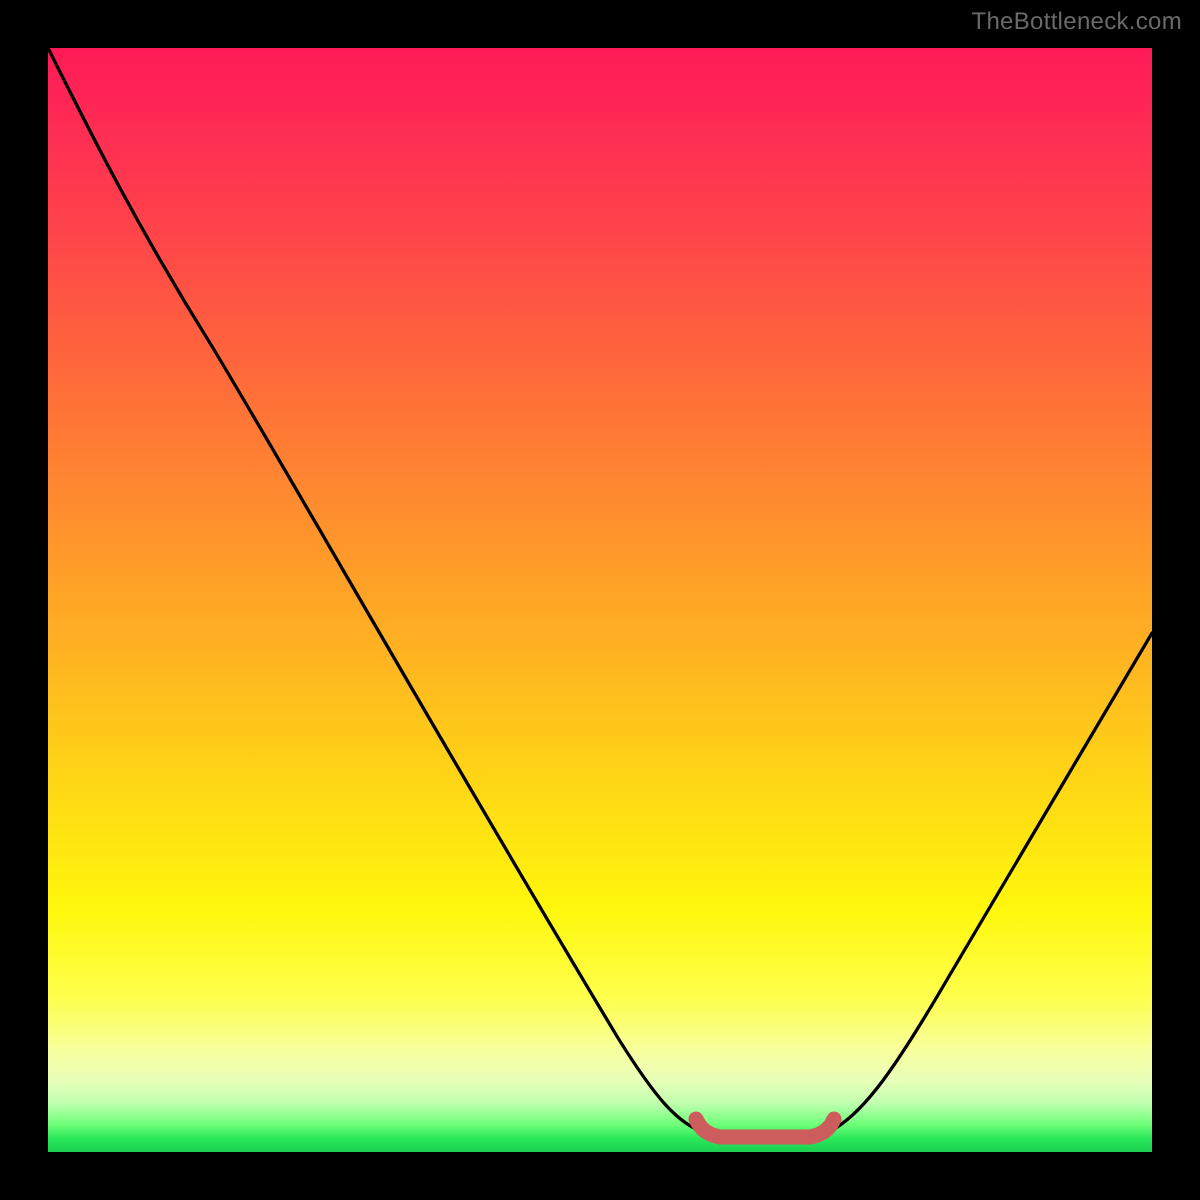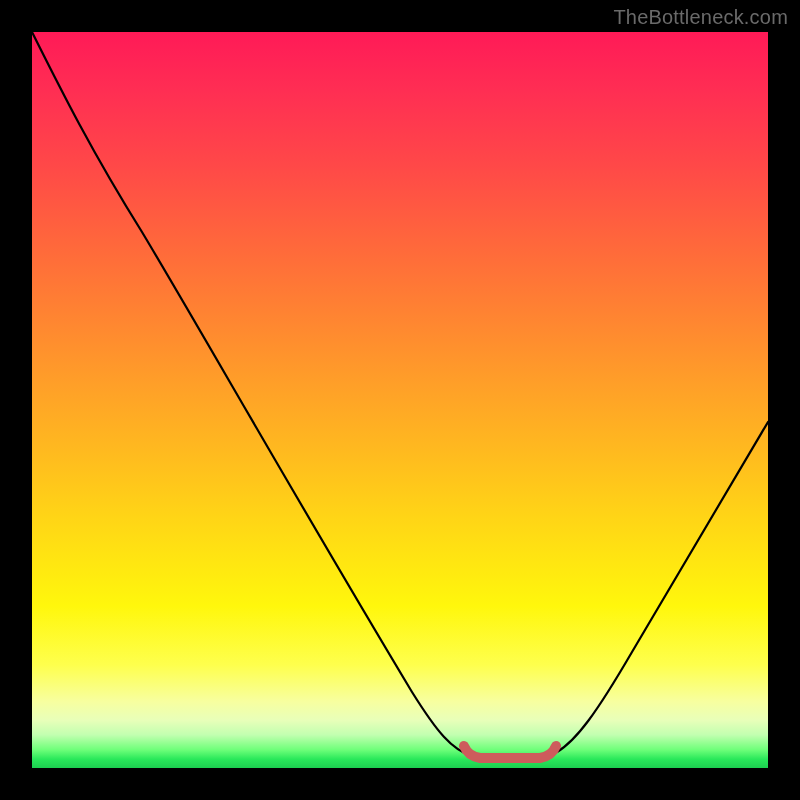--- a/index.html
+++ b/index.html
@@ -63,21 +63,21 @@
   .curve svg {
     width: 736px;
     height: 736px;
     display: block;
   }
   .attribution {
     position: absolute;
     top: 6px;
     right: 12px;
     color: #6a6a6a;
-    font-size: 20px;
+    font-size: 16px;
     letter-spacing: 0.2px;
   }
 </style>
 </head>
 <body>
 
 <div class="frame">
   <div class="plot-area">
     <div class="gradient"></div>
     <div class="curve">

